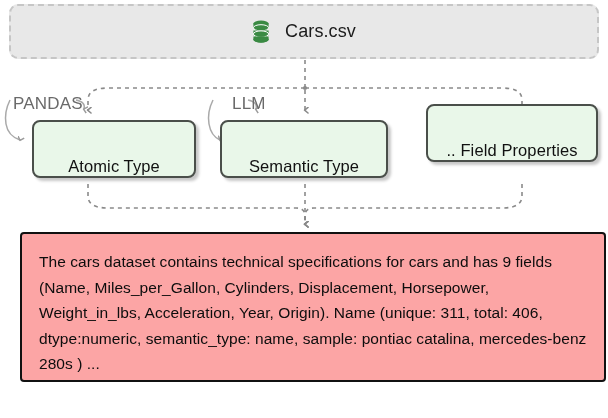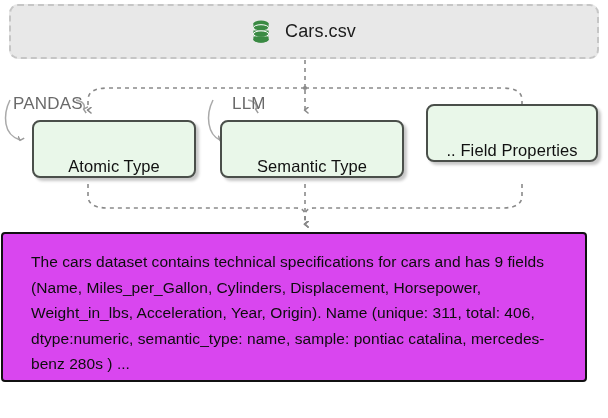--- a/index.html
+++ b/index.html
@@ -74,45 +74,45 @@
     box-shadow: 3px 3px 3px rgba(0,0,0,0.22);
     z-index: 3;
   }
   .stage-box .stage-label {
     font-size: 16.5px;
     color: #111111;
     white-space: nowrap;
     letter-spacing: .1px;
   }
   #stage-atomic   { left: 32px;  top: 120px; width: 164px; height: 58px; }
-  #stage-semantic { left: 220px; top: 120px; width: 184px; height: 58px; }
+  #stage-semantic { left: 220px; top: 120px; width: 168px; height: 58px; }
   #stage-field    { left: 426px; top: 104px; width: 172px; height: 58px; }
   
   .edge-label {
     position: absolute;
     font-size: 17px;
     color: #6a6a6a;
     letter-spacing: .2px;
     white-space: nowrap;
     z-index: 4;
   }
   #label-pandas { left: 13px;  top: 94px; }
   #label-llm    { left: 232px; top: 94px; }
   
   .summary-panel {
     position: absolute;
-    left: 1px;
+    left: 20px;
     top: 232px;
     width: 586px;
     height: 150px;
     box-sizing: border-box;
-    background: #d946ef;
+    background: #fca5a5;
     border: 2px solid #111111;
     border-radius: 4px;
-    padding: 15px 17px 0 28px;
+    padding: 15px 17px 0 17px;
     z-index: 2;
   }
   .summary-text {
     font-size: 15.5px;
     line-height: 25.5px;
     color: #0d0d0d;
     margin: 0;
     letter-spacing: .05px;
   }
 </style>

